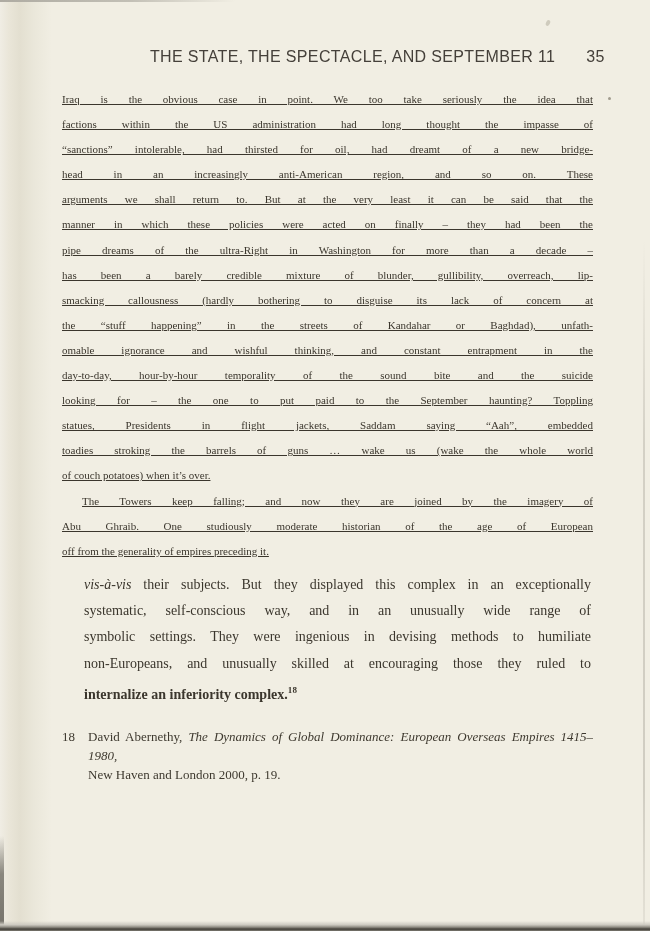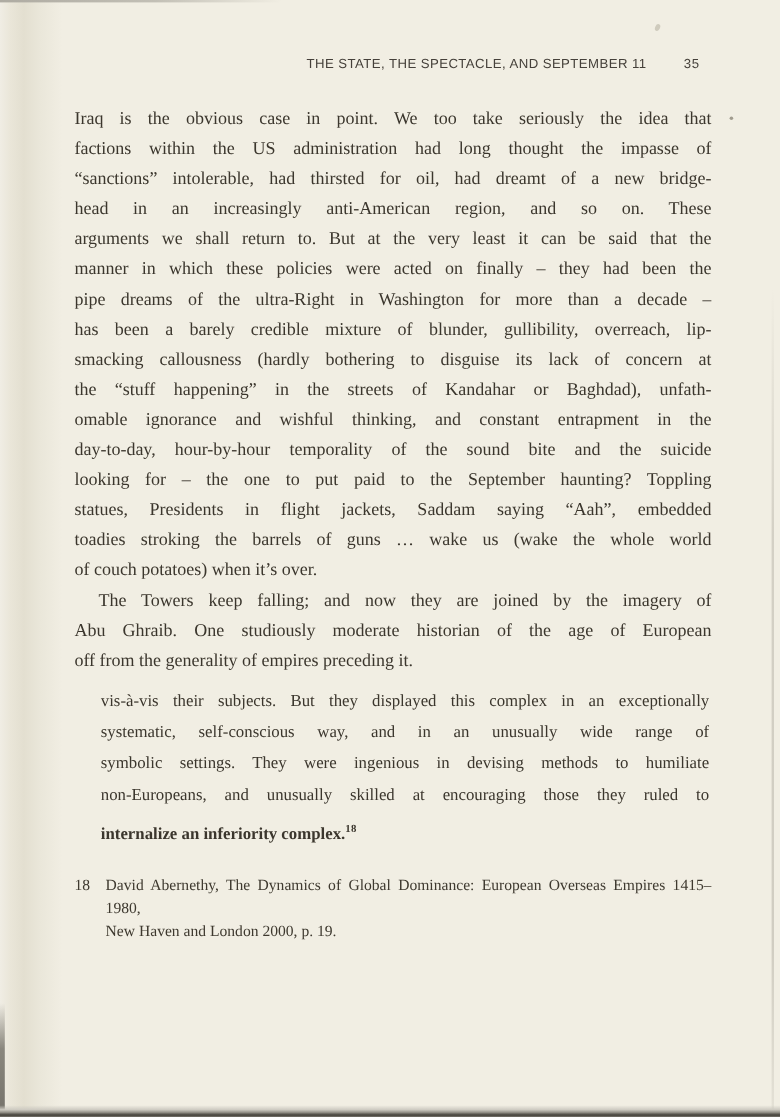--- a/index.html
+++ b/index.html
@@ -29,44 +29,44 @@
     background:linear-gradient(180deg,rgba(0,0,0,0) 0%,#8a877e 40%,#75726a 100%);
   }
   .edge-right{
     position:absolute;right:5px;top:240px;bottom:6px;width:2px;
     background:linear-gradient(180deg,rgba(176,172,161,0) 0%,rgba(176,172,161,.45) 30%,rgba(176,172,161,.5) 80%,rgba(176,172,161,.2) 100%);
   }
   .speck-1{position:absolute;left:608px;top:97px;width:3px;height:3px;border-radius:50%;background:#8d8779;opacity:.8;}
   .speck-2{position:absolute;left:546px;top:20px;width:4px;height:6px;border-radius:50%;background:#cfcbbd;transform:rotate(25deg);}
   
   .running-header{
-    position:absolute;top:48px;left:52px;width:531px;
+    position:absolute;top:48px;left:74px;width:531px;
     display:flex;justify-content:flex-end;align-items:baseline;
     font-family:"Liberation Sans", sans-serif;
-    font-size:11px;font-weight:500;letter-spacing:.35px;
+    font-size:16px;font-weight:500;letter-spacing:.35px;
     color:#45403a;white-space:nowrap;
   }
   .running-header .pgnum{margin-left:31px;letter-spacing:.5px;}
   
   .content{position:absolute;left:62px;top:87px;width:531px;}
   .para .line{
-    font-size:15px;line-height:25.1px;
+    font-size:11px;line-height:25.1px;
     text-align:justify;text-align-last:justify;
-    overflow:hidden;white-space:normal;
+    overflow:hidden;white-space:normal;text-decoration:underline;
   }
   .para .line.last{text-align-last:left;}
   .para .line.indent{text-indent:20px;}
   
   .quote{margin-top:8px;padding-left:22px;padding-right:2px;}
   .quote .line{
     font-size:14px;line-height:26.3px;
     text-align:justify;text-align-last:justify;overflow:hidden;
   }
   .quote .line.last{text-align-last:left;font-weight:bold;}
-  .it{}
+  .it{font-style:italic;}
   .sup{font-size:9px;vertical-align:6px;letter-spacing:.2px;}
   
   .footnote{margin-top:19px;display:flex;color:#3e392f;}
   .fn-number{width:26px;flex:0 0 26px;font-size:13px;line-height:19px;}
   .fn-text{flex:1;}
   .fn-text .line{font-size:13px;line-height:19px;text-align:justify;text-align-last:justify;overflow:hidden;}
   .fn-text .line.last{text-align-last:left;}
 </style>
 </head>
 <body>

